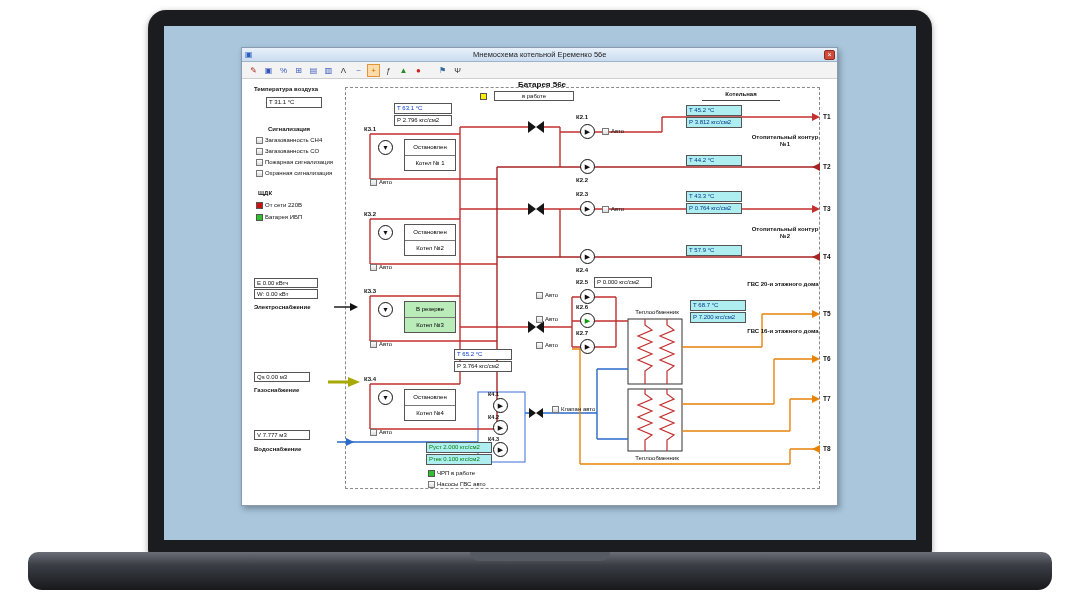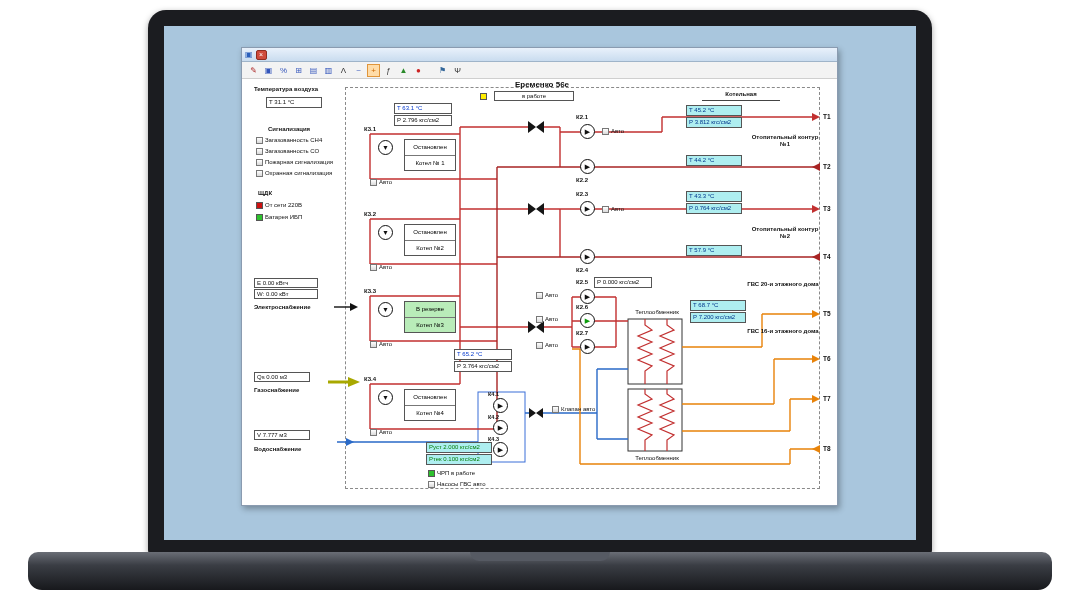--- a/index.html
+++ b/index.html
@@ -47,20 +47,21 @@
 </head>
 <body>
 
 <div class="stage">
   <div class="laptop-body">
     <div class="screen">
       <div class="window">
 
         <div class="titlebar">
           <span class="wicon">▣</span>
+          <span class="wtitle">Мнемосхема котельной Еременко 56е</span>
           <span class="closebtn">×</span>
         </div>
 
         <div class="toolbar">
           <span class="tbi" style="color:#b03030">✎</span>
           <span class="tbi" style="color:#3355bb">▣</span>
           <span class="tbi" style="color:#3355bb">%</span>
           <span class="tbi" style="color:#3355bb">⊞</span>
           <span class="tbi" style="color:#3355bb">▤</span>
           <span class="tbi" style="color:#3355bb">▥</span>
@@ -156,21 +157,21 @@
               <span>Батарея ИБП</span>
             </div>
           <div class="cv-box" style="left:12px;top:199px;width:64px;height:10px">E   0.00 кВтч</div>
           <div class="cv-box" style="left:12px;top:210px;width:64px;height:10px">W:  0.00 кВт</div>
           <div class="lbl b" style="left:12px;top:224px">Электроснабжение</div>
           <div class="cv-box" style="left:12px;top:293px;width:56px;height:10px">Qs  0.00 м3</div>
           <div class="lbl b" style="left:12px;top:307px">Газоснабжение</div>
           <div class="cv-box" style="left:12px;top:351px;width:56px;height:10px">V  7.777 м3</div>
           <div class="lbl b" style="left:12px;top:366px">Водоснабжение</div>
 
-          <div class="lbl b ctr" style="left:240px;top:1px;width:120px;font-size:8px;line-height:10px">Еременко 56е</div>
+          <div class="lbl b ctr" style="left:240px;top:1px;width:120px;font-size:8px;line-height:10px">Батарея 56е</div>
           <span class="abs sqr yel" style="left:238px;top:14px"></span>
           <div class="cv-box ctr" style="left:252px;top:12px;width:80px;height:10px;text-align:center">в работе</div>
           <div class="lbl b ctr" style="left:460px;top:11px;width:78px;border-bottom:1px solid #444;padding-bottom:2px">Котельная</div>
 
           <div class="cv-box bluetxt" style="left:152px;top:24px;width:58px">Т  63.1 °С</div>
           <div class="cv-box" style="left:152px;top:36px;width:58px">Р  2.796 кгс/см2</div>
 
           <div class="lbl b" style="left:122px;top:46px">К3.1</div>
           <div class="pump" style="left:136px;top:61px">▼</div>
           <div class="bstat" style="left:162px;top:60px">

